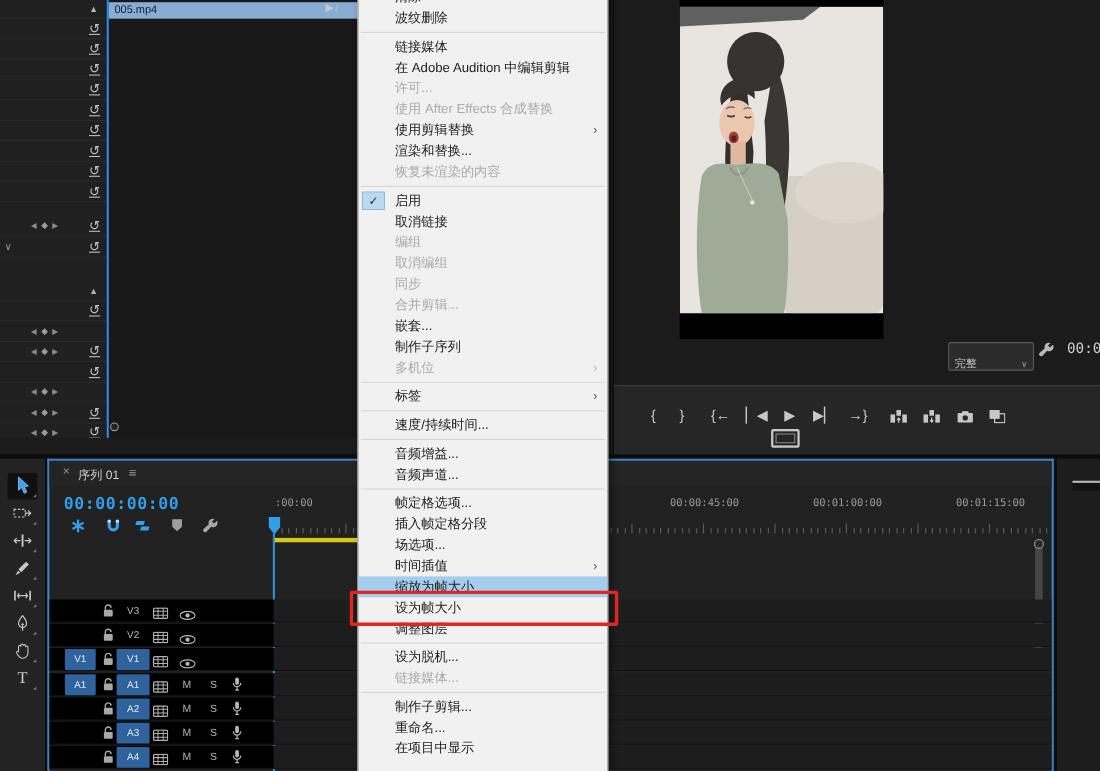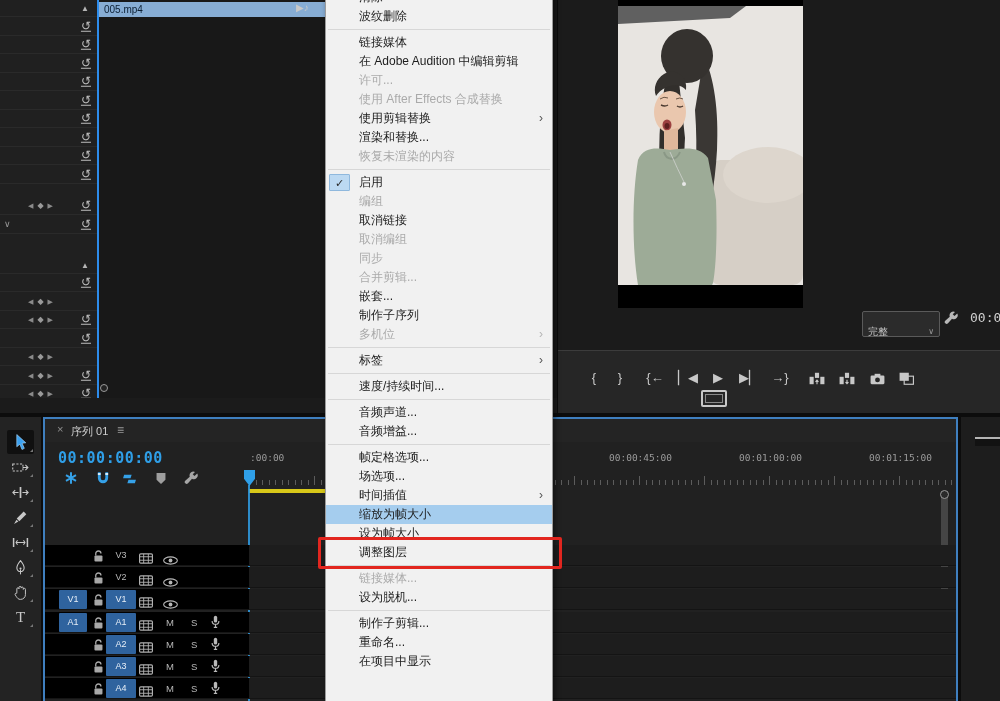--- a/index.html
+++ b/index.html
@@ -602,45 +602,46 @@
       <div class="menu-sep"></div>
       <div class="menu-item">链接媒体</div>
       <div class="menu-item">在 Adobe Audition 中编辑剪辑</div>
       <div class="menu-item disabled">许可...</div>
       <div class="menu-item disabled">使用 After Effects 合成替换</div>
       <div class="menu-item">使用剪辑替换<span class="menu-sub-arrow">›</span></div>
       <div class="menu-item">渲染和替换...</div>
       <div class="menu-item disabled">恢复未渲染的内容</div>
       <div class="menu-sep"></div>
       <div class="menu-item">启用<span class="menu-check">✓</span></div>
+      <div class="menu-item">取消链接</div>
       <div class="menu-item disabled">编组</div>
-      <div class="menu-item">取消链接</div>
       <div class="menu-item disabled">取消编组</div>
       <div class="menu-item disabled">同步</div>
       <div class="menu-item disabled">合并剪辑...</div>
       <div class="menu-item">嵌套...</div>
       <div class="menu-item">制作子序列</div>
       <div class="menu-item disabled">多机位<span class="menu-sub-arrow">›</span></div>
       <div class="menu-sep"></div>
       <div class="menu-item">标签<span class="menu-sub-arrow">›</span></div>
       <div class="menu-sep"></div>
       <div class="menu-item">速度/持续时间...</div>
       <div class="menu-sep"></div>
+      <div class="menu-item">音频增益...</div>
       <div class="menu-item">音频声道...</div>
-      <div class="menu-item">音频增益...</div>
       <div class="menu-sep"></div>
       <div class="menu-item">帧定格选项...</div>
+      <div class="menu-item">插入帧定格分段</div>
       <div class="menu-item">场选项...</div>
       <div class="menu-item">时间插值<span class="menu-sub-arrow">›</span></div>
       <div class="menu-item highlighted">缩放为帧大小</div>
       <div class="menu-item">设为帧大小</div>
       <div class="menu-item">调整图层</div>
       <div class="menu-sep"></div>
+      <div class="menu-item">设为脱机...</div>
       <div class="menu-item disabled">链接媒体...</div>
-      <div class="menu-item">设为脱机...</div>
       <div class="menu-sep"></div>
       <div class="menu-item">制作子剪辑...</div>
       <div class="menu-item">重命名...</div>
       <div class="menu-item">在项目中显示</div>
     </div>
 
   <div id="annotation-rect" class="abs"></div>
 
 </div>
 

